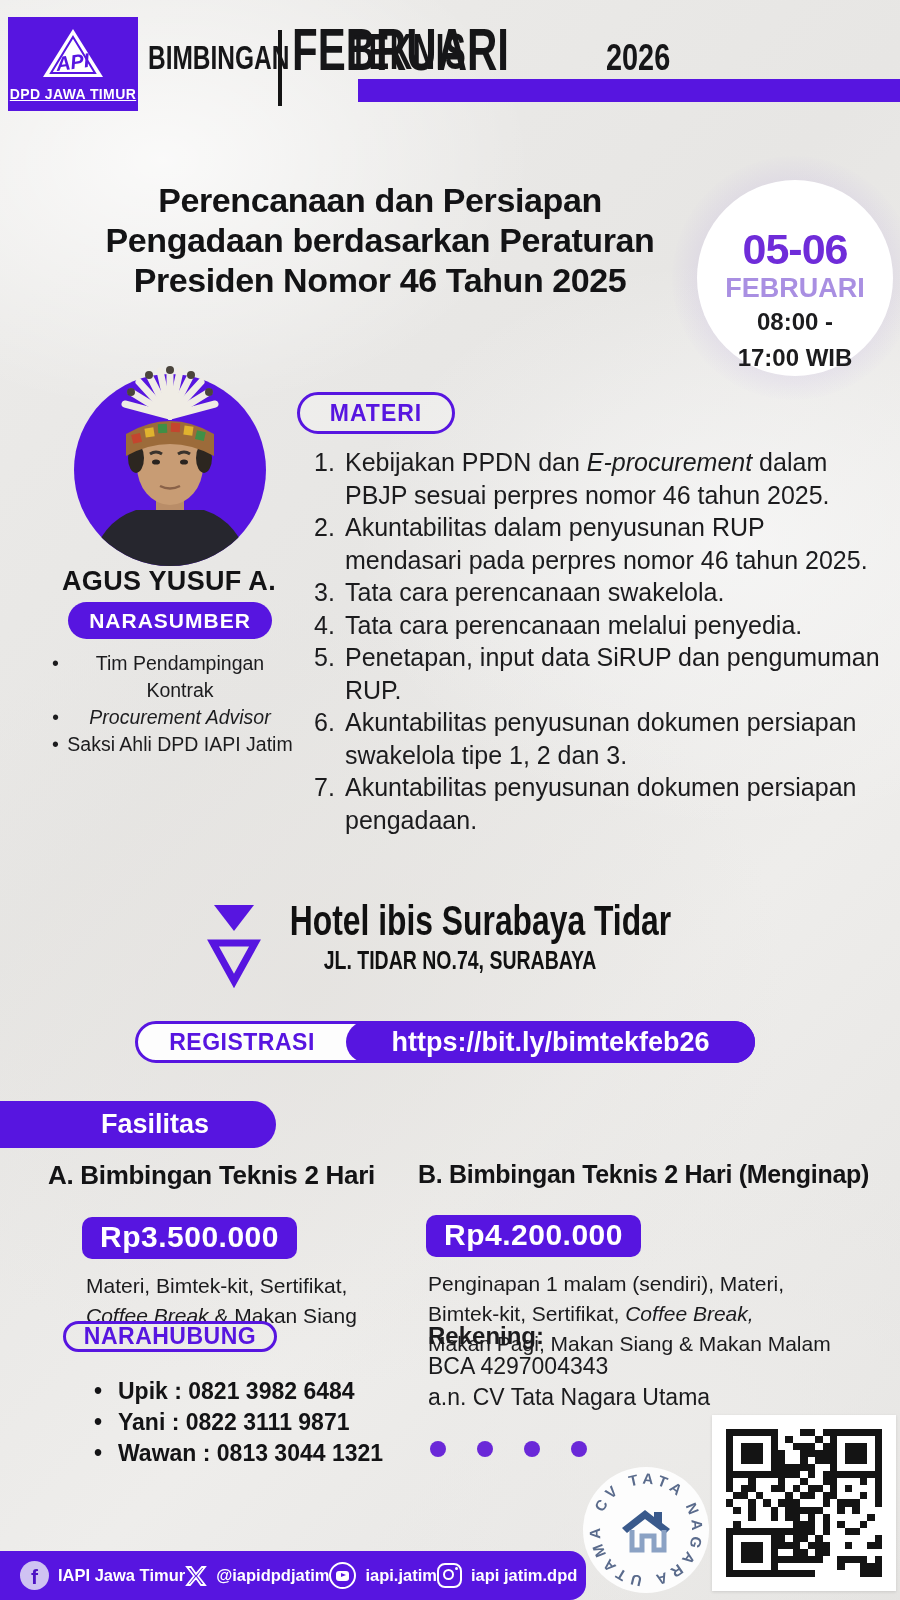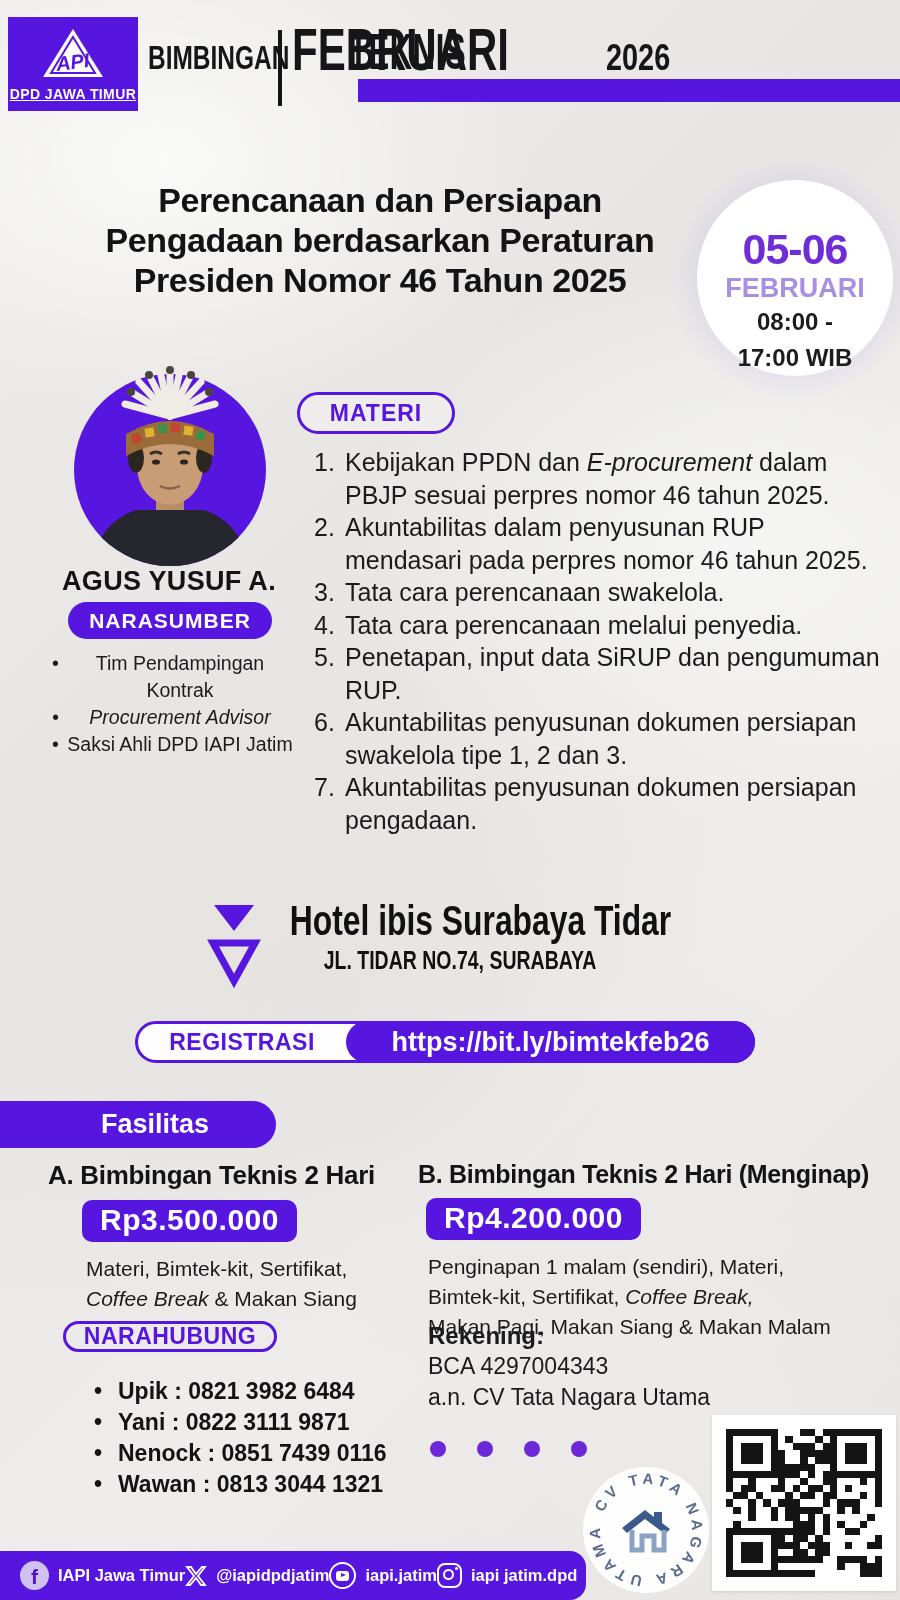--- a/index.html
+++ b/index.html
@@ -73,21 +73,21 @@
   
   .fasilitas-tag{position:absolute;left:0;top:1101px;width:276px;height:47px;background:var(--purple);
     border-radius:0 26px 26px 0;color:#fff;font-size:27px;font-weight:700;
     display:flex;align-items:center;justify-content:center;padding-left:34px;box-sizing:border-box;}
   
   .pkg{position:absolute;top:1160px;}
   .pkg-a{left:48px;width:370px;}
   .pkg-b{left:418px;width:460px;}
   .pkg-title{font-size:26px;font-weight:800;color:#131315;letter-spacing:-.3px;}
   .pkg-b .pkg-title{font-size:25px;}
-  .price-box{display:inline-block;margin:9px 0 12px 34px;background:var(--purple);color:#fff;
+  .price-box{display:inline-block;margin:26px 0 12px 34px;background:var(--purple);color:#fff;
     font-size:30px;font-weight:800;padding:3px 18px 5px;border-radius:10px;letter-spacing:.5px;}
   .pkg-b .price-box{margin-left:8px;}
   .pkg-desc{margin-left:38px;font-size:21px;line-height:30px;color:#1b1b1d;}
   .pkg-b .pkg-desc{margin-left:10px;}
   
   .rekening{position:absolute;left:428px;top:1320px;font-size:23px;line-height:31px;color:#1b1b1d;}
   .rek-label{font-weight:800;font-size:24px;}
   
   .nara-pill{position:absolute;left:63px;top:1321px;width:214px;height:31px;border:3.5px solid var(--purple);
     border-radius:24px;color:var(--purple);font-size:23px;font-weight:800;letter-spacing:.5px;
@@ -266,21 +266,20 @@
   <div class="rekening">
     <div class="rek-label">Rekening:</div>
     <div>BCA 4297004343</div>
     <div>a.n. CV Tata Nagara Utama</div>
   </div>
 
   <div class="nara-pill">NARAHUBUNG</div>
   <ul class="contact-list">
     <li>Upik : 0821 3982 6484</li>
     <li>Yani : 0822 3111 9871</li>
-    <li>Nenock : 0851 7439 0116</li>
     <li>Wawan : 0813 3044 1321</li>
   </ul>
 
   <div class="dots">
     <span class="dot"></span>
     <span class="dot"></span>
     <span class="dot"></span>
     <span class="dot"></span>
   </div>
 

